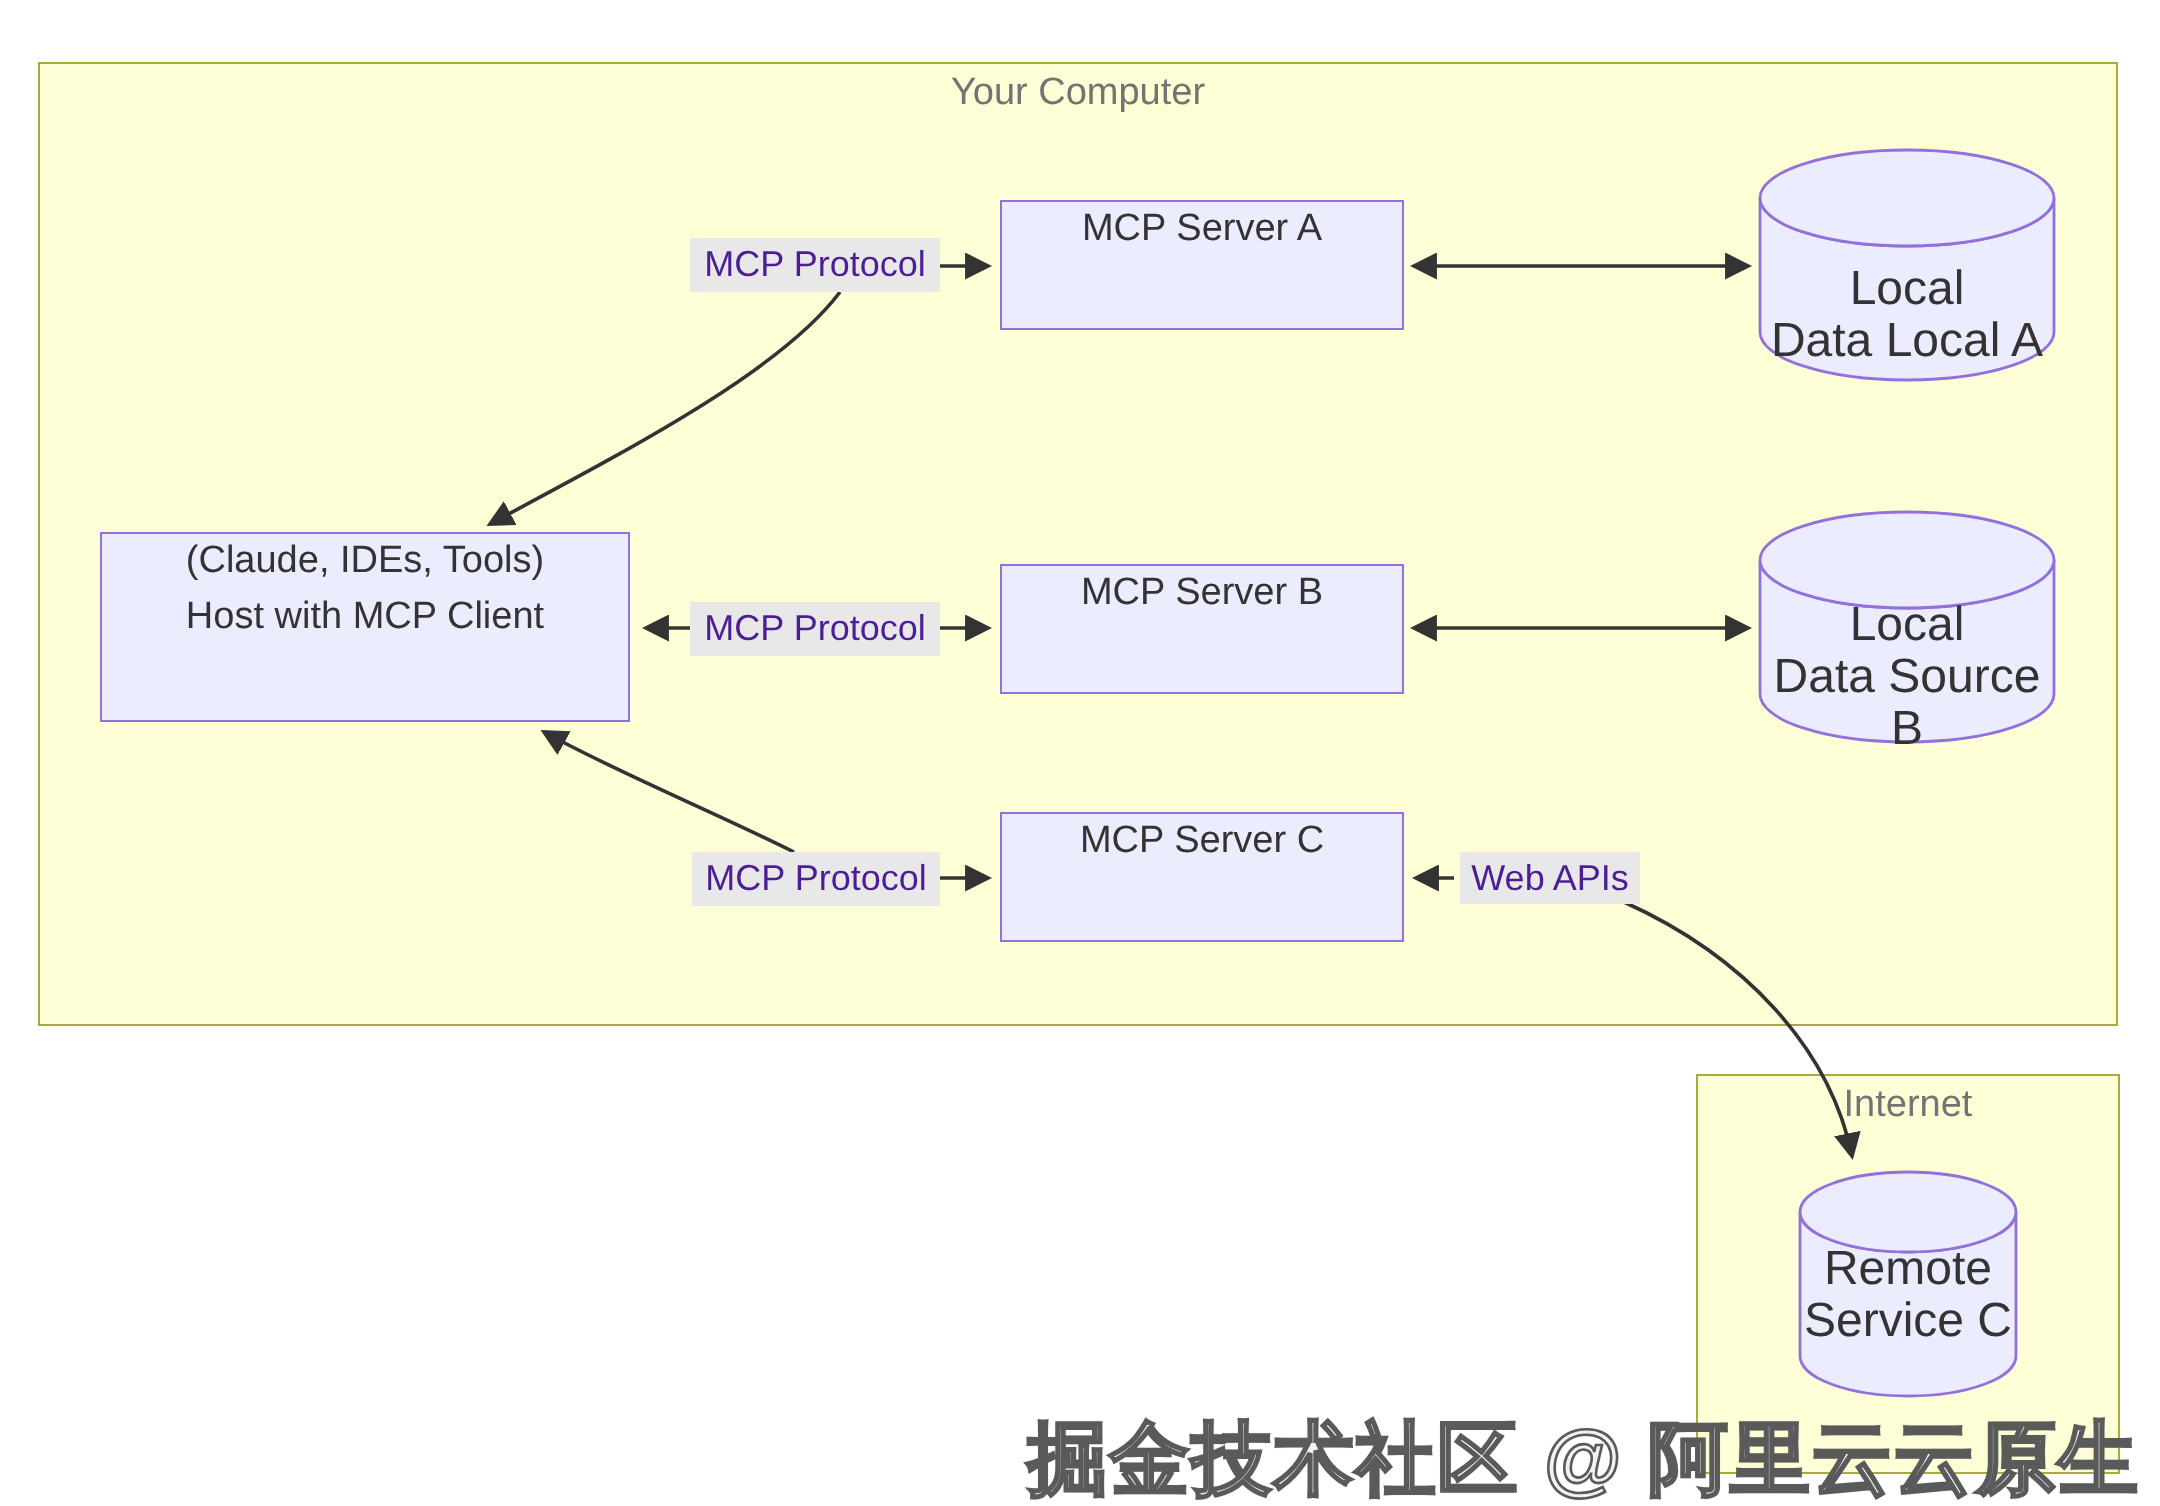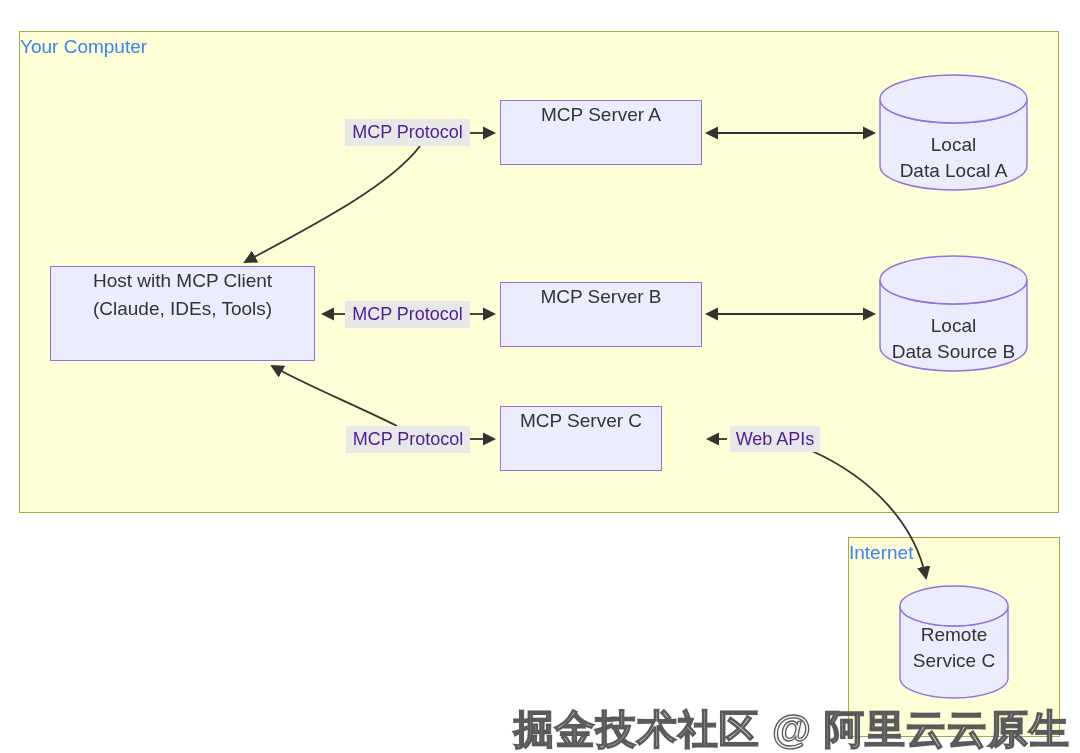--- a/index.html
+++ b/index.html
@@ -6,35 +6,35 @@
   #canvas{
     position:relative;width:1080px;height:753px;background:#ffffff;
     font-family:"Liberation Sans","DejaVu Sans",sans-serif;color:#333333;
     overflow:hidden;
   }
   .group{
     position:absolute;background:#fdfdd6;border:1.5px solid #a9a93c;
     box-sizing:border-box;
   }
   .group-title{
-    position:absolute;left:0;right:0;
-    font-size:19px;color:#3b82f6;
+    position:absolute;left:0;right:0;text-align:center;
+    font-size:19px;color:#737373;
   }
   .node{
     position:absolute;background:#ececff;border:1.4px solid #9370db;
     box-sizing:border-box;display:flex;flex-direction:column;
     align-items:center;justify-content:flex-start;
     font-size:19px;line-height:28px;color:#333333;text-align:center;
   }
   .cyl{position:absolute;}
   .cyl svg{position:absolute;left:0;top:0;}
   .cyl-text{
     position:absolute;left:0;right:0;top:0;bottom:0;
     display:flex;flex-direction:column;align-items:center;justify-content:center;
-    font-size:19px;line-height:26px;color:#333333;text-align:center;
+    font-size:24px;line-height:26px;color:#333333;text-align:center;
   }
   .edge-label{
     position:absolute;background:#e8e8e8;color:#4c1d95;
     font-size:18px;display:flex;align-items:center;justify-content:center;
     white-space:nowrap;box-sizing:border-box;
   }
   #edges{position:absolute;left:0;top:0;pointer-events:none;}
   .watermark{
     position:absolute;top:702px;right:10px;
     font-size:40px;font-weight:bold;letter-spacing:1px;
@@ -76,33 +76,33 @@
     <path d="M 707 133 L 874 133" fill="none" stroke="#333333" stroke-width="1.8" marker-start="url(#arr)" marker-end="url(#arr)"></path>
 
     <path d="M 707 314 L 874 314" fill="none" stroke="#333333" stroke-width="1.8" marker-start="url(#arr)" marker-end="url(#arr)"></path>
 
     <path d="M 727 439 L 708 439" fill="none" stroke="#333333" stroke-width="1.8" marker-end="url(#arr)"></path>
 
     <path d="M 812 451 C 872 478, 915 524, 926 578" fill="none" stroke="#333333" stroke-width="1.8" marker-end="url(#arr)"></path>
   </svg>
 
   <div class="node" style="left:50px;top:266px;width:265px;height:95px;">
+    <div>(Claude, IDEs, Tools)</div>
     <div>Host with MCP Client</div>
-    <div>(Claude, IDEs, Tools)</div>
   </div>
 
   <div class="node" style="left:500px;top:100px;width:202px;height:65px;">
     <div>MCP Server A</div>
   </div>
 
   <div class="node" style="left:500px;top:282px;width:202px;height:65px;">
     <div>MCP Server B</div>
   </div>
 
-  <div class="node" style="left:500px;top:406px;width:162px;height:65px;">
+  <div class="node" style="left:500px;top:406px;width:202px;height:65px;">
     <div>MCP Server C</div>
   </div>
 
   <div class="cyl" style="left:879px;top:74px;width:149px;height:118px;">
     <svg width="149" height="118" viewBox="0 0 149 118">
       <path d="M1,25 L1,92 A73.5,24 0 0 0 148,92 L148,25 A73.5,24 0 0 1 1,25 Z" fill="#ececff" stroke="#9370db" stroke-width="1.4"></path>
       <ellipse cx="74.5" cy="25" rx="73.5" ry="24" fill="#ececff" stroke="#9370db" stroke-width="1.4"></ellipse>
     </svg>
     <div class="cyl-text" style="padding-top:50px;">
       <div>Local</div>

